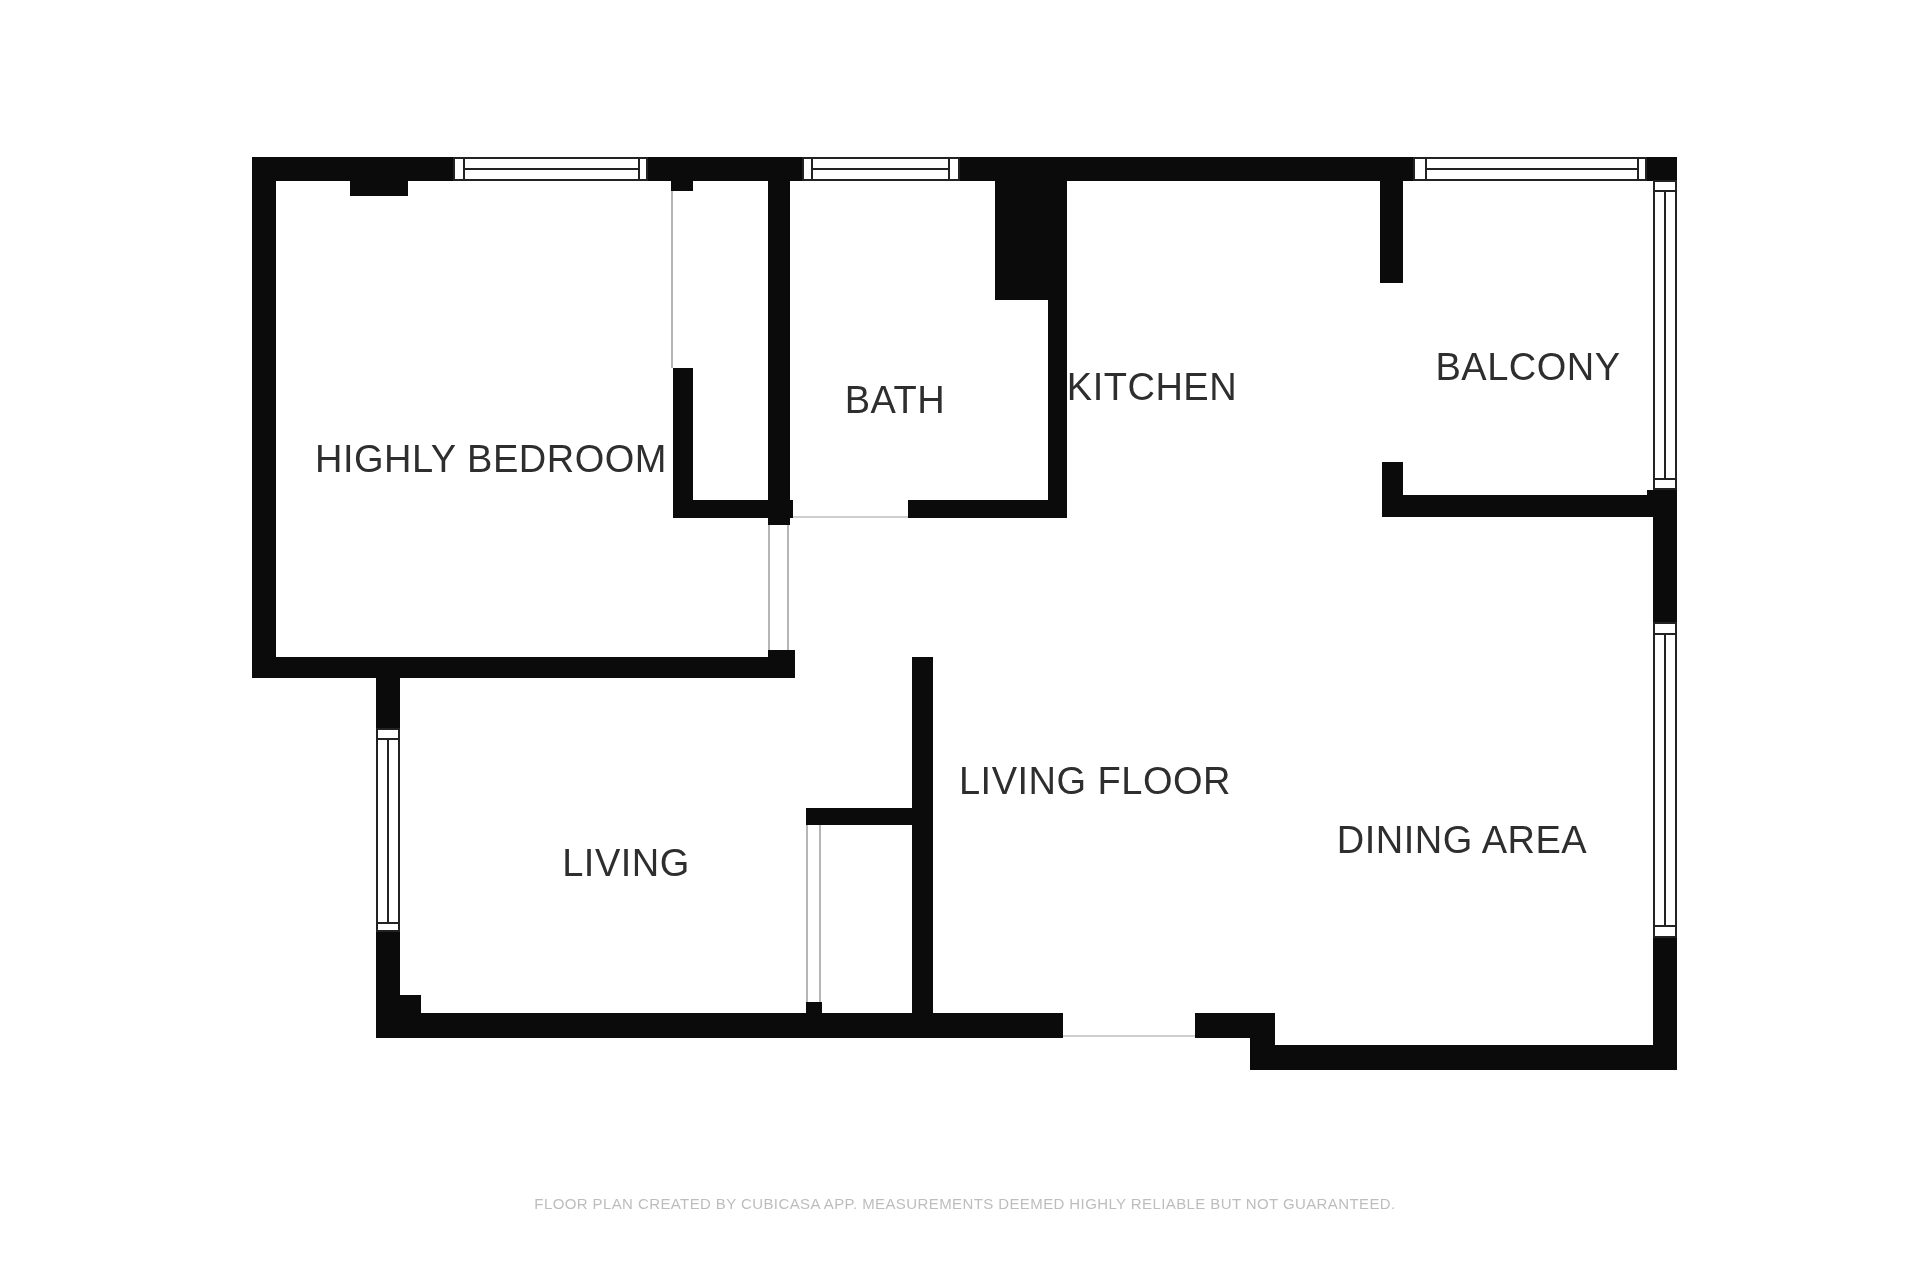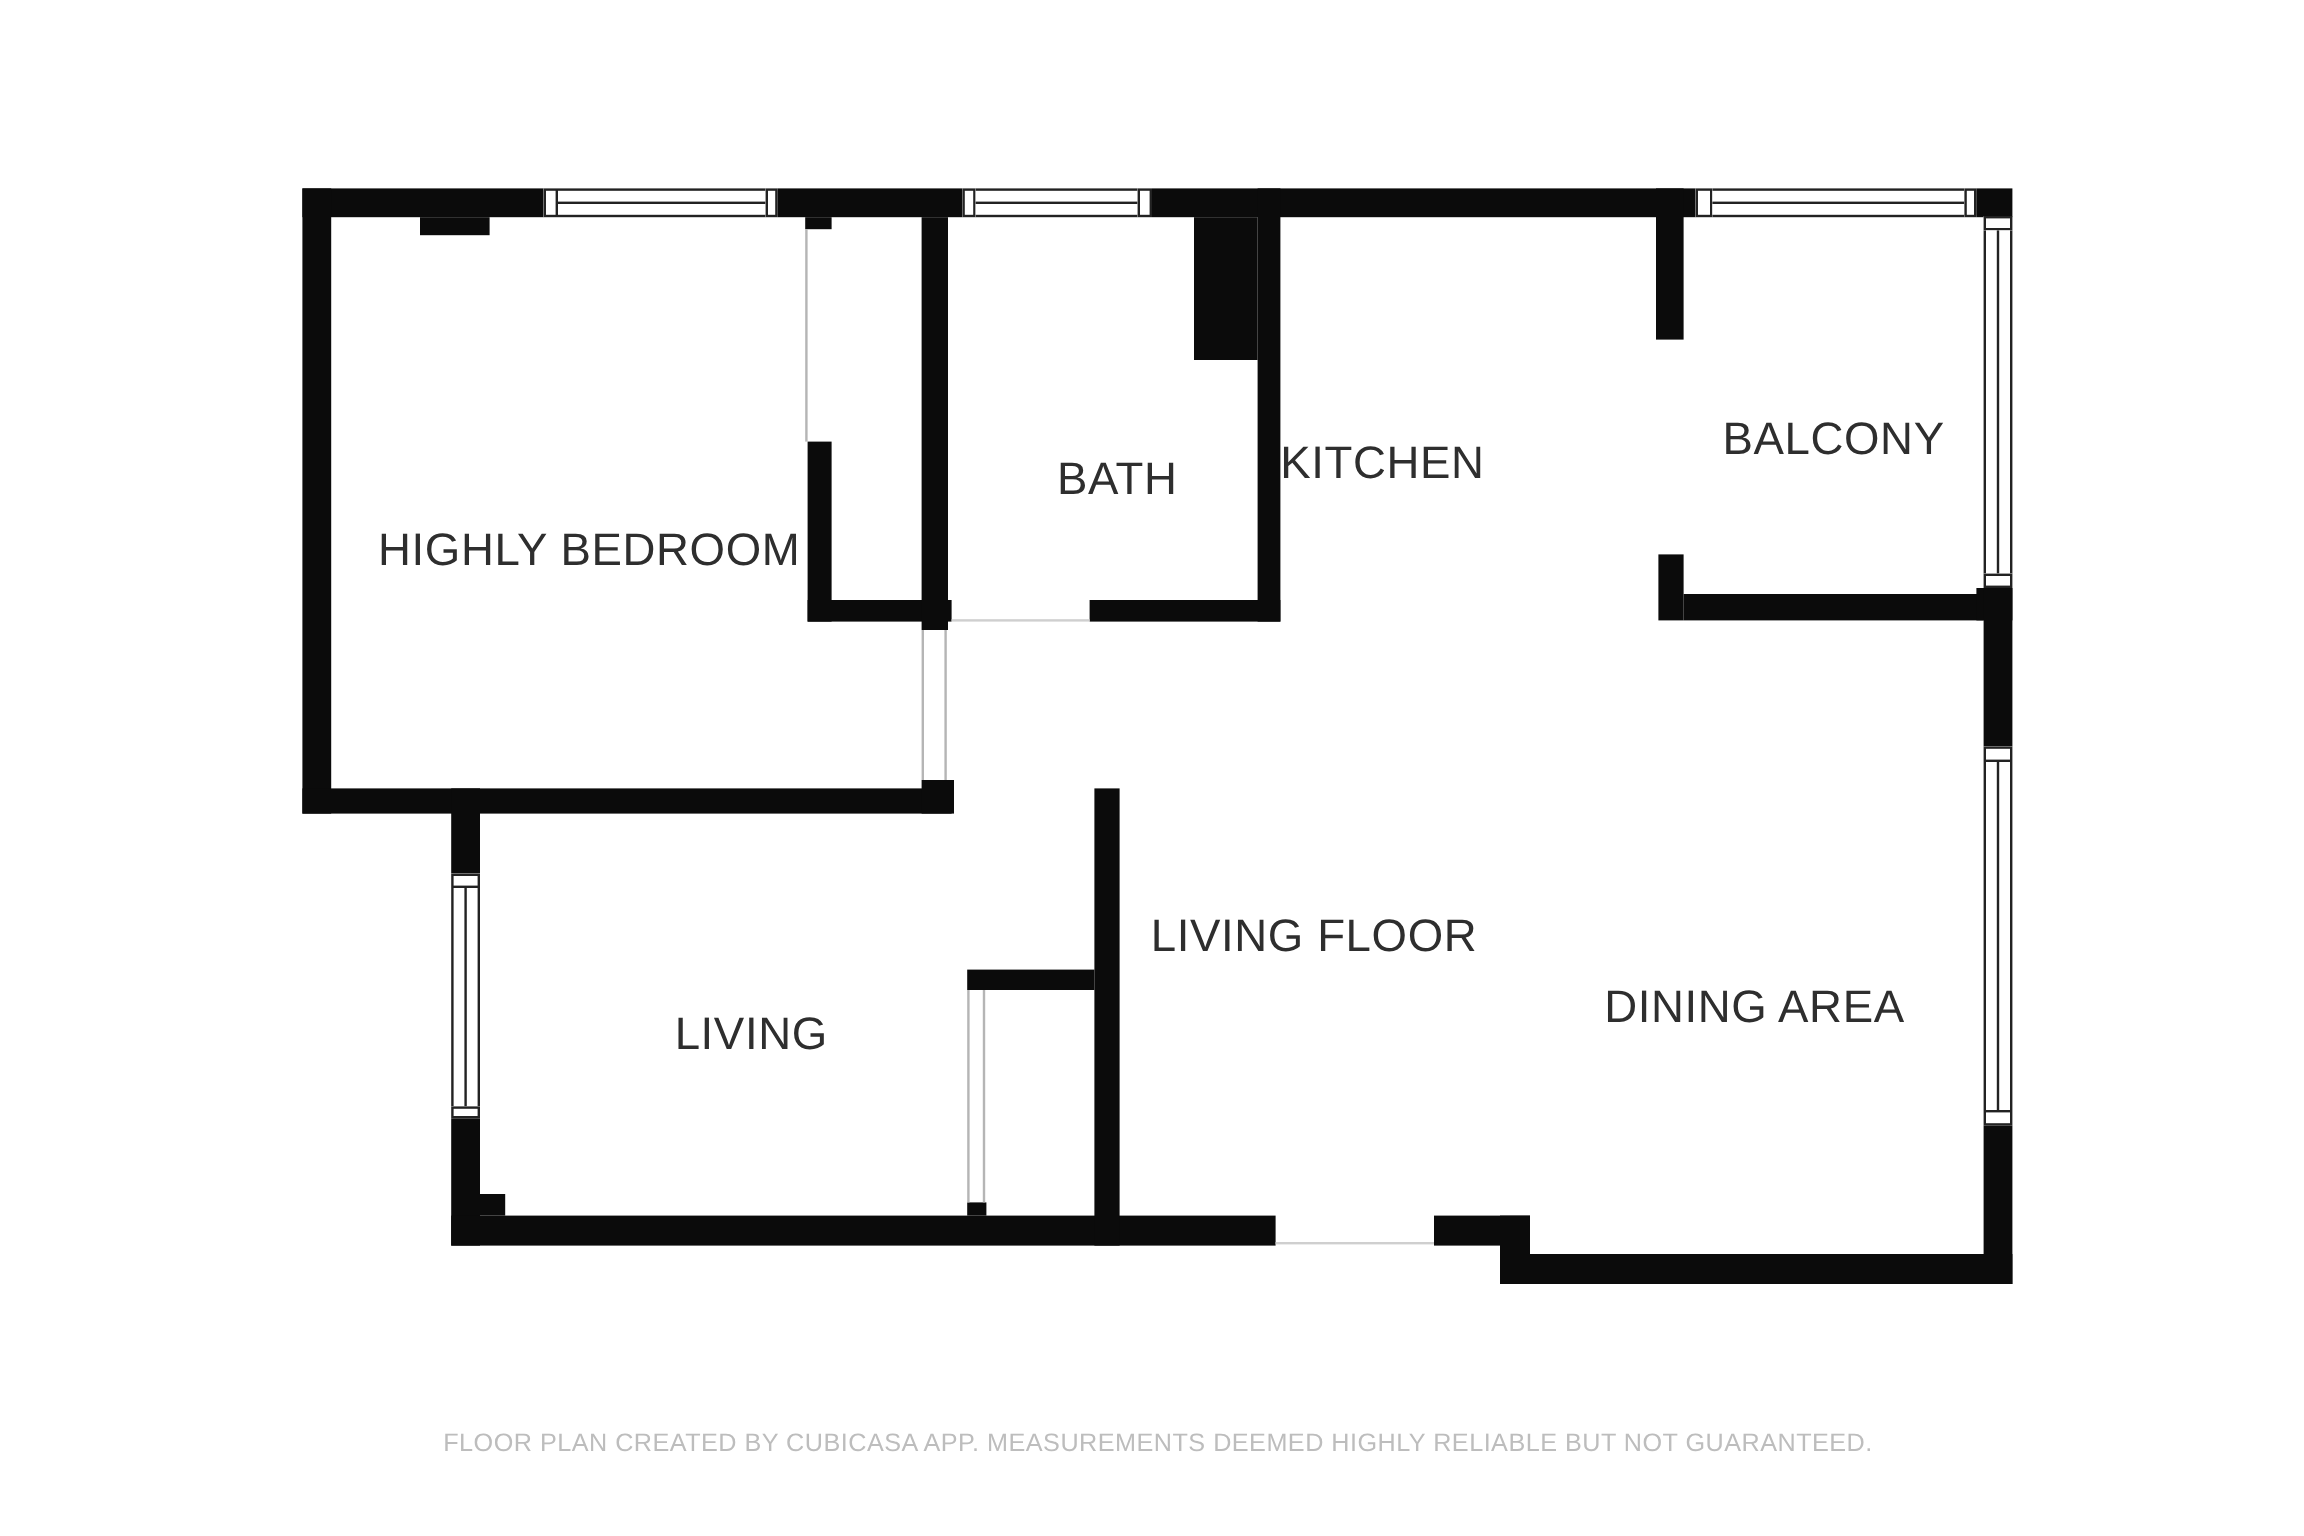--- a/index.html
+++ b/index.html
@@ -20,21 +20,21 @@
          border-right:2px solid var(--winline);box-sizing:border-box;}
   .win-v .mid{position:absolute;top:0;bottom:0;left:50%;margin-left:-1px;width:2px;background:var(--winline);}
   
   .frame{position:absolute;background:#fff;border:2px solid var(--winline);box-sizing:border-box;}
   
   .open-line{position:absolute;background:var(--open);}
   .thresh-line{position:absolute;background:var(--thresh);}
   .room-label{position:absolute;transform:translate(-50%,-50%);color:var(--label);
               font-size:38px;letter-spacing:0.5px;white-space:nowrap;}
   .footer-note{position:absolute;transform:translate(-50%,-50%);color:var(--footer);
-               font-size:21px;letter-spacing:0.4px;white-space:nowrap;}
+               font-size:15px;letter-spacing:0.4px;white-space:nowrap;}
 </style>
 </head>
 <body>
 
 <div class="plan">
 
   <div class="wall" style="left:252px;top:157px;width:201px;height:24px;"></div>
   <div class="frame" style="left:453px;top:157px;width:12px;height:24px;"></div>
   <div class="win-h" style="left:465px;top:157px;width:173px;height:24px;">
       <div class="mid"></div>
@@ -108,21 +108,21 @@
   <div class="wall" style="left:806px;top:808px;width:106px;height:17px;"></div>
   <div class="wall" style="left:912px;top:657px;width:21px;height:381px;"></div>
 
   <div class="thresh-line" style="left:1063px;top:1035px;width:132px;height:2px;"></div>
   <div class="wall" style="left:1195px;top:1013px;width:80px;height:25px;"></div>
   <div class="wall" style="left:1250px;top:1013px;width:25px;height:57px;"></div>
   <div class="wall" style="left:1250px;top:1045px;width:427px;height:25px;"></div>
 
   <div class="room-label" style="left:491px;top:459px;">HIGHLY BEDROOM</div>
   <div class="room-label" style="left:626px;top:863px;">LIVING</div>
-  <div class="room-label" style="left:895px;top:400px;margin-left:36px;">BATH</div>
+  <div class="room-label" style="left:895px;top:400px;">BATH</div>
   <div class="room-label" style="left:1152px;top:387px;">KITCHEN</div>
   <div class="room-label" style="left:1528px;top:367px;">BALCONY</div>
   <div class="room-label" style="left:1095px;top:781px;">LIVING FLOOR</div>
   <div class="room-label" style="left:1462px;top:840px;">DINING AREA</div>
 
   <div class="footer-note" style="left:965px;top:1203px;">FLOOR PLAN CREATED BY CUBICASA APP. MEASUREMENTS DEEMED HIGHLY RELIABLE BUT NOT GUARANTEED.</div>
 
 </div>
 
 </body></html>

